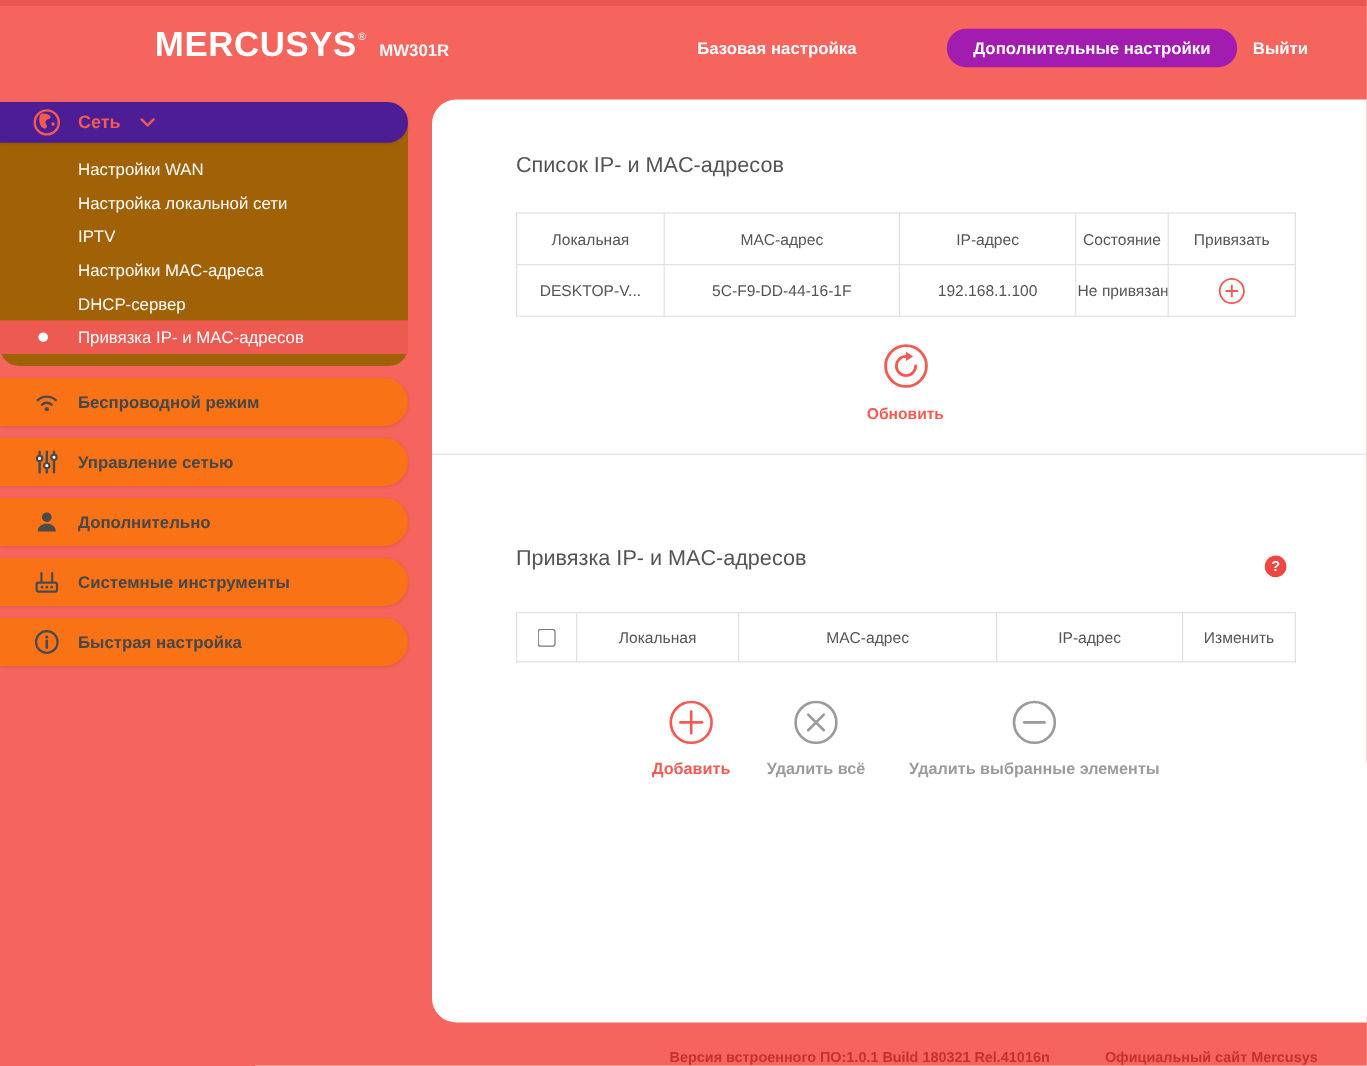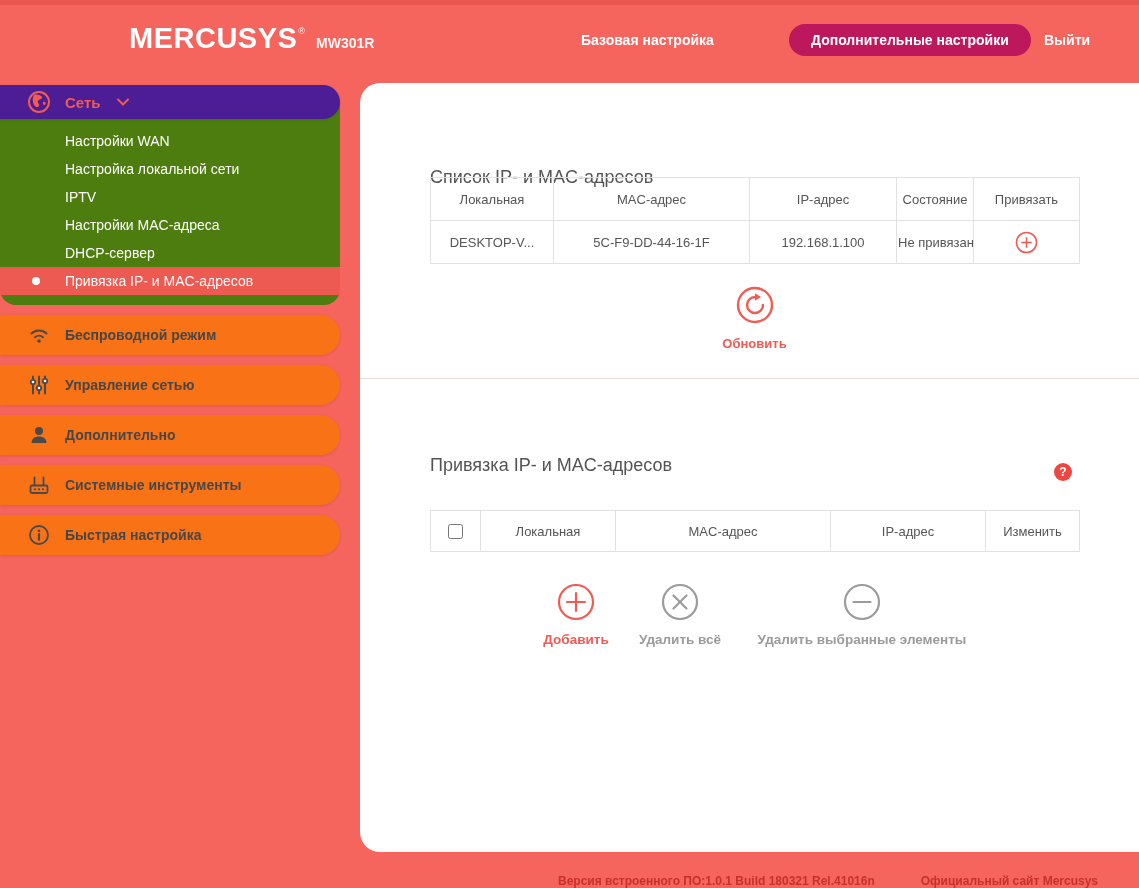--- a/index.html
+++ b/index.html
@@ -11,33 +11,33 @@
   }
   
   .top-strip{position:absolute;left:0;top:0;width:1139px;height:5px;background:#ea5751;}
   .header{position:absolute;left:0;top:0;width:1139px;height:83px;margin-left:36px;}
   .logo{position:absolute;left:93px;top:22px;display:flex;align-items:baseline;cursor:pointer;}
   .brand{color:#ffffff;font-size:29px;font-weight:800;letter-spacing:.5px;}
   .reg{color:#ffffff;font-size:9px;vertical-align:super;position:relative;top:-14px;margin-left:1px;}
   .model{color:rgba(255,255,255,.95);font-size:14px;font-weight:700;margin-left:11px;}
   .nav-item{position:absolute;color:#ffffff;font-size:14px;font-weight:700;cursor:pointer;white-space:nowrap;}
   .nav-basic{left:545px;top:32px;}
-  .nav-pill{left:753px;top:24px;background:#be185d;border-radius:17px;padding:8px 22px;}
+  .nav-pill{left:753px;top:24px;background:#a21caf;border-radius:17px;padding:8px 22px;}
   .nav-exit{left:1008px;top:32px;}
   
   .net-pill{
     position:absolute;left:0;top:85px;width:340px;height:34px;background:#4c1d95;
     border-radius:0 17px 17px 0;display:flex;align-items:center;cursor:pointer;
     box-shadow:0 1px 3px rgba(0,0,0,.10);z-index:3;
   }
   .net-pill .g-icon{margin-left:27px;width:24px;height:24px;}
   .net-pill .net-label{margin-left:14px;color:#f15b52;font-size:15px;font-weight:700;}
   .net-pill .chev{margin-left:14px;width:16px;height:16px;}
   .submenu{
-    position:absolute;left:0;top:103px;width:340px;background:#4d7c0f;
+    position:absolute;left:0;top:103px;width:340px;background:#a16207;
     border-radius:0 0 16px 16px;padding-top:24px;padding-bottom:10px;z-index:2;
   }
   .submenu .item{
     height:28px;line-height:28px;padding-left:65px;color:#ffffff;font-size:14px;
     cursor:pointer;white-space:nowrap;position:relative;
   }
   .submenu .item.active{background:#ed5a52;}
   .submenu .bullet{
     position:absolute;left:32px;top:50%;margin-top:-4px;width:8px;height:8px;
     border-radius:50%;background:#ffffff;
@@ -48,21 +48,21 @@
     box-shadow:0 1px 3px rgba(0,0,0,.10);
   }
   .side-pill .s-icon{margin-left:27px;width:24px;height:24px;flex:0 0 24px;}
   .side-pill .s-label{margin-left:14px;color:#474747;font-size:14px;font-weight:700;}
   
   .card{
     position:absolute;left:360px;top:83px;width:779px;height:769px;background:#ffffff;
     border-radius:20px 0 0 20px;
   }
   .sec-title{position:absolute;left:70px;color:#545454;font-size:18px;font-weight:400;}
-  .t1{top:44px;margin-top:40px;}
+  .t1{top:44px;}
   .t2{top:372px;}
   table{border-collapse:collapse;table-layout:fixed;}
   .tbl{position:absolute;left:70px;width:649px;}
   .tbl1{top:94px;}
   .tbl2{top:427px;}
   th,td{
     border:1px solid #e1e1e1;text-align:center;vertical-align:middle;
     color:#555555;font-size:13px;font-weight:400;overflow:hidden;white-space:nowrap;
   }
   th{height:40px;}

